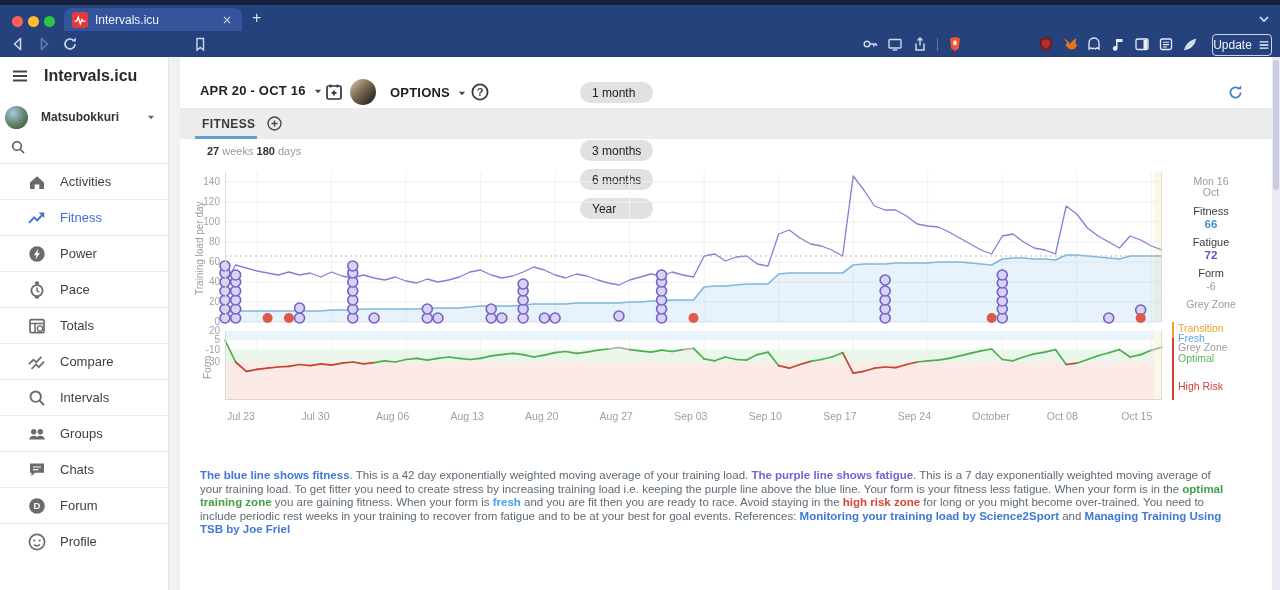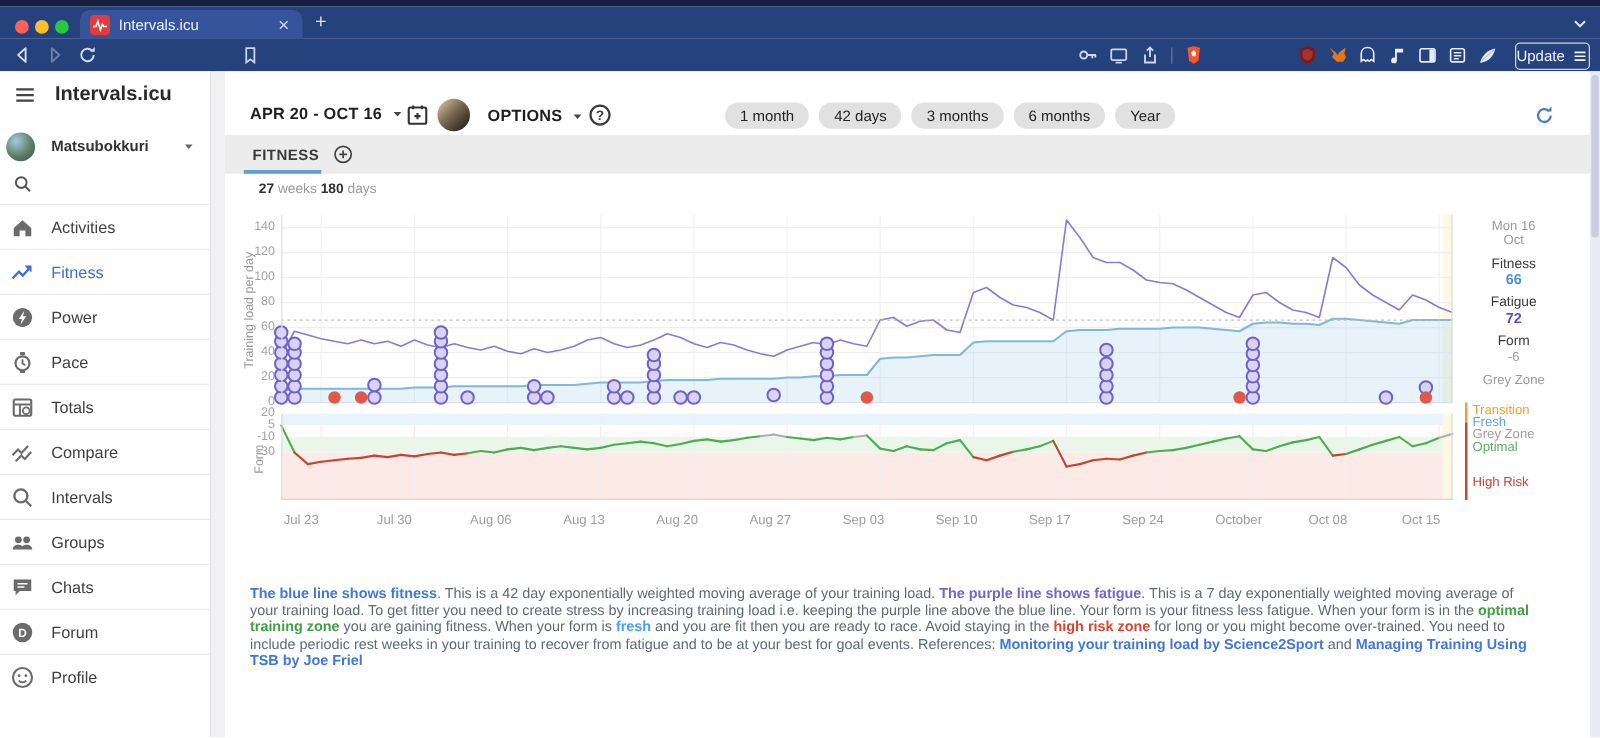--- a/index.html
+++ b/index.html
@@ -36,29 +36,29 @@
 
   
   .sb-head{position:absolute;left:0;top:0;width:168px;height:38px;display:flex;align-items:center;padding-left:10px;gap:14px;box-sizing:border-box;}
   .ic20{width:20px;height:20px;display:inline-block;flex:0 0 auto;}
   .sb-title{font-size:16px;font-weight:bold;color:#2a2a2a;}
   .user-row{position:absolute;left:0;top:40px;width:168px;height:40px;display:flex;align-items:center;padding-left:5px;gap:13px;box-sizing:border-box;cursor:pointer;}
   .avatar-side{width:23px;height:23px;border-radius:50%;background:radial-gradient(circle at 35% 30%,#a8c9e2,#5d7f63 55%,#39503e);flex:0 0 auto;}
   .user-name{font-size:12px;font-weight:bold;color:#333;flex:1;}
   .search-row{position:absolute;left:0;top:82px;width:168px;height:24px;padding-left:10px;box-sizing:border-box;cursor:pointer;}
   .side-nav{position:absolute;left:0;top:106px;width:168px;}
-  .side-item{width:168px;height:36px;border-top:1px solid #ebebeb;display:flex;align-items:center;padding-left:8px;gap:13px;box-sizing:border-box;cursor:pointer;}
+  .side-item{width:168px;height:36px;border-top:1px solid #ebebeb;display:flex;align-items:center;padding-left:27px;gap:13px;box-sizing:border-box;cursor:pointer;}
   .si-label{font-size:13px;font-weight:500;color:#3f3f3f;}
   .side-item.active .si-label{color:#3d6fd6;}
 
   
   .hdr-item{position:absolute;display:flex;align-items:center;gap:5px;cursor:pointer;}
   .dr-label{font-size:13px;font-weight:bold;color:#1f1f1f;letter-spacing:.2px;}
   .avatar-head{position:absolute;left:170px;top:22px;width:26px;height:26px;border-radius:50%;background:linear-gradient(135deg,#cdb694 10%,#7a6a52 45%,#3a3129 80%);cursor:pointer;}
-  .pills{position:absolute;left:400px;top:25px;display:flex;gap:8px;}
+  .pills{position:absolute;left:400px;top:25px;display:flex;gap:8px;flex-direction:column;}
   .pill{height:21px;background:#e1e1e1;border-radius:11px;display:flex;align-items:center;padding:0 12px;font-size:12px;color:#222;cursor:pointer;white-space:nowrap;}
   .refresh{position:absolute;left:1046px;top:26px;width:19px;height:19px;cursor:pointer;}
 
   .tabsrow{position:absolute;left:0;top:51px;width:1092px;height:31px;background:#ececec;}
   .tab-fitness{position:absolute;left:22px;top:0;height:31px;display:flex;align-items:center;font-size:12px;font-weight:bold;color:#3a3a3a;letter-spacing:.4px;cursor:pointer;}
   .tab-underline{position:absolute;left:15px;bottom:0;width:62px;height:3px;background:#5f9fd6;}
   .addtab{position:absolute;left:86px;top:7px;width:17px;height:17px;cursor:pointer;}
 
   .weeksline{position:absolute;left:27px;top:88px;font-size:11px;color:#9a9a9a;}
   .weeksline b{color:#333;}

